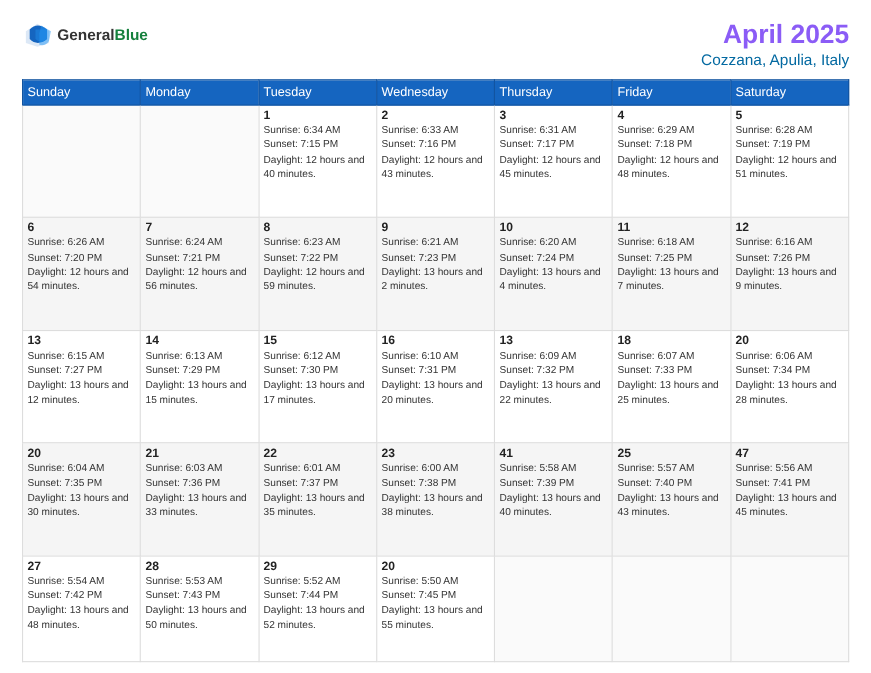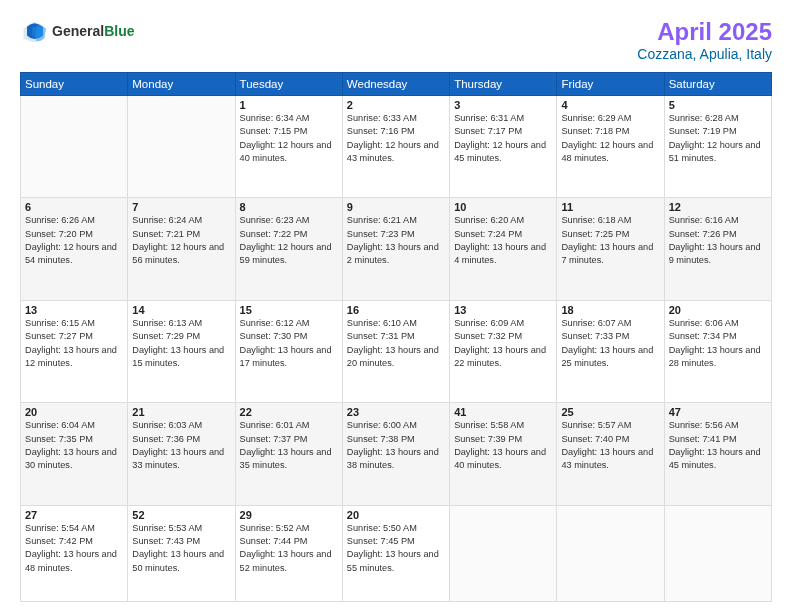--- a/index.html
+++ b/index.html
@@ -245,21 +245,21 @@
             <span class="day-num">47</span>
             <div class="day-info">Sunrise: 5:56 AM<br>Sunset: 7:41 PM<br>Daylight: 13 hours and 45 minutes.</div>
           </td>
         </tr>
         <tr>
           <td>
             <span class="day-num">27</span>
             <div class="day-info">Sunrise: 5:54 AM<br>Sunset: 7:42 PM<br>Daylight: 13 hours and 48 minutes.</div>
           </td>
           <td>
-            <span class="day-num">52</span>
+            <span class="day-num">28</span>
             <div class="day-info">Sunrise: 5:53 AM<br>Sunset: 7:43 PM<br>Daylight: 13 hours and 50 minutes.</div>
           </td>
           <td>
             <span class="day-num">29</span>
             <div class="day-info">Sunrise: 5:52 AM<br>Sunset: 7:44 PM<br>Daylight: 13 hours and 52 minutes.</div>
           </td>
           <td>
             <span class="day-num">20</span>
             <div class="day-info">Sunrise: 5:50 AM<br>Sunset: 7:45 PM<br>Daylight: 13 hours and 55 minutes.</div>
           </td>

